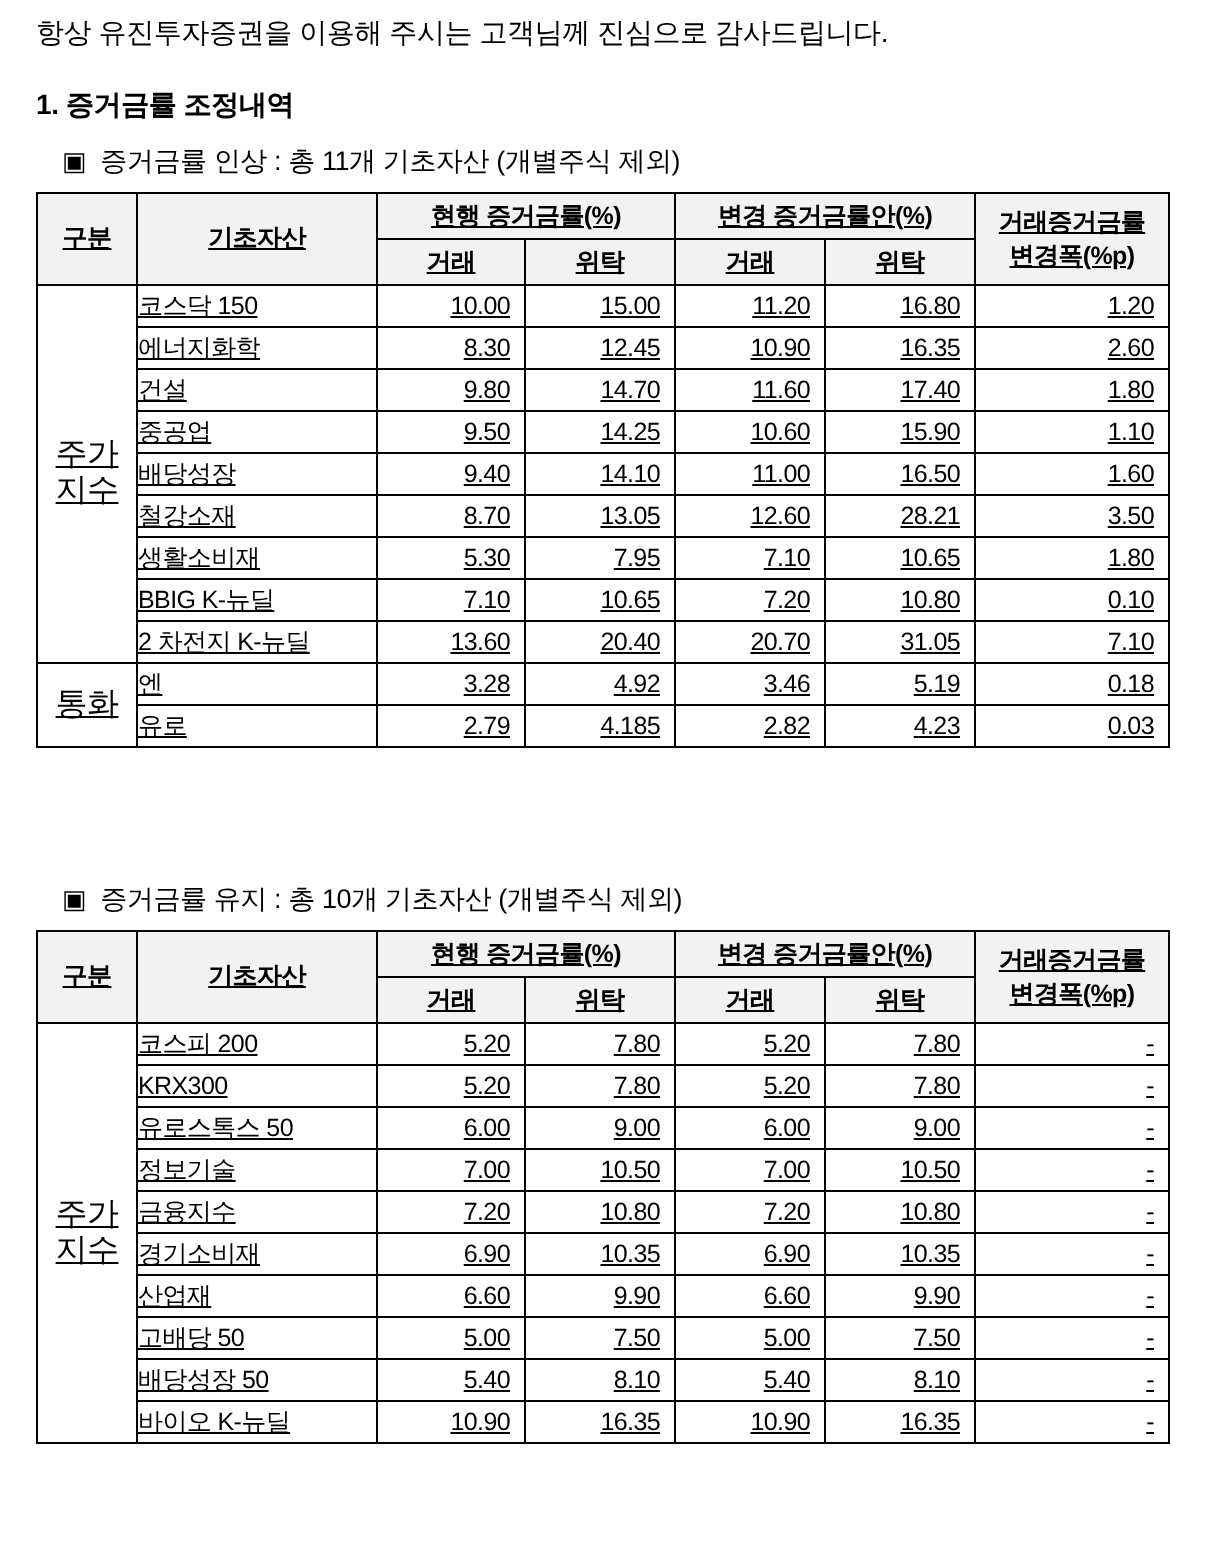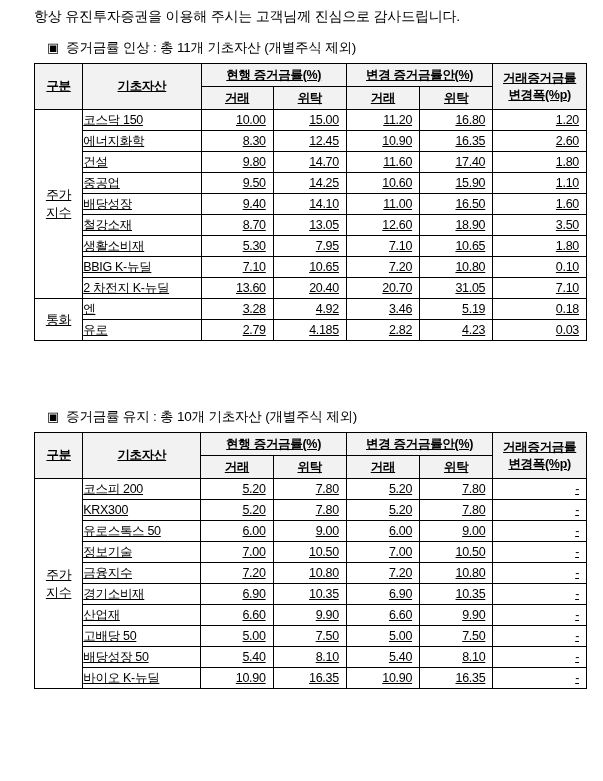--- a/index.html
+++ b/index.html
@@ -3,21 +3,21 @@
 <meta charset="utf-8">
 <style>
   html,body{margin:0;padding:0;}
   body{
     width:603px;height:781px;
     background:var(--page-bg,#ffffff);
     color:var(--text,#000000);
     font-family:"Liberation Sans","DejaVu Sans",sans-serif;
     overflow:hidden;
   }
-  .page{padding:4px 16px 0 34px;}
+  .page{padding:4px 16px 0 18px;}
 
   .intro{font-size:14px;line-height:25px;letter-spacing:-0.2px;}
   .intro-line{white-space:nowrap;}
 
   .section-title{
     margin-top:15px;
     font-size:14px;
     font-weight:bold;
     letter-spacing:-0.2px;
   }
@@ -53,32 +53,33 @@
     text-align:center;
   }
   .mtable th.change-header{line-height:17px;}
   .mtable td{height:20px;background:#ffffff;}
   .mtable td.asset{white-space:nowrap;}
   .mtable td.num{text-align:right;padding-right:7px;white-space:nowrap;}
   .mtable td.group-cell{
     text-align:center;
     white-space:pre-line;
     line-height:18px;
-    font-size:13px;
+    font-size:16px;
   }
 </style>
 </head>
 <body>
 
 <div class="page">
 
   <div class="intro">
     <div class="intro-line">항상 유진투자증권을 이용해 주시는 고객님께 진심으로 감사드립니다.</div>
   </div>
 
+  <div class="section-title">1. 증거금률 조정내역</div>
 
   <div class="caption">
     <span class="bullet">▣</span><span>증거금률 인상 : 총 11개 기초자산 (개별주식 제외)</span>
   </div>
   <div>
       <table class="mtable">
         <colgroup>
           <col style="width: 50px;">
           <col style="width: 120px;">
           <col style="width: 74px;">
@@ -146,21 +147,21 @@
             <td class="num">14.10</td>
             <td class="num">11.00</td>
             <td class="num">16.50</td>
             <td class="num">1.60</td>
           </tr>
           <tr>
             <td class="asset">철강소재</td>
             <td class="num">8.70</td>
             <td class="num">13.05</td>
             <td class="num">12.60</td>
-            <td class="num">18.90</td>
+            <td class="num">28.21</td>
             <td class="num">3.50</td>
           </tr>
           <tr>
             <td class="asset">생활소비재</td>
             <td class="num">5.30</td>
             <td class="num">7.95</td>
             <td class="num">7.10</td>
             <td class="num">10.65</td>
             <td class="num">1.80</td>
           </tr>

